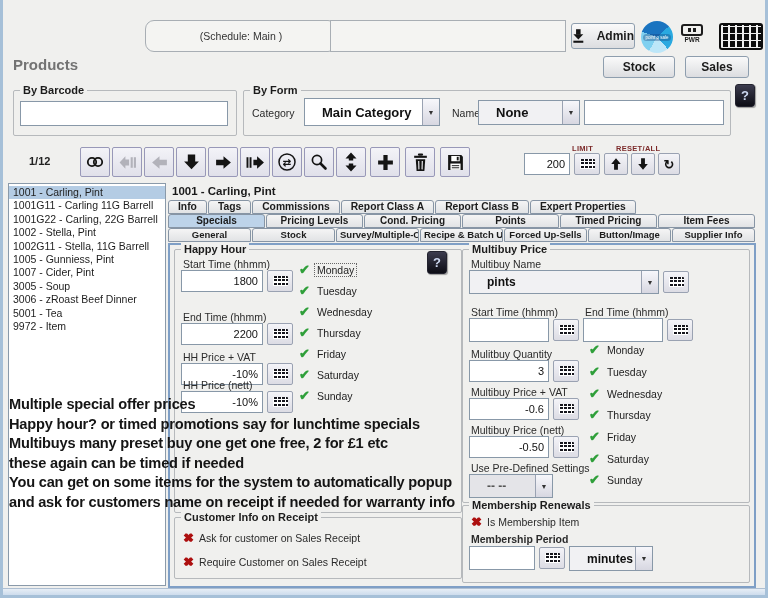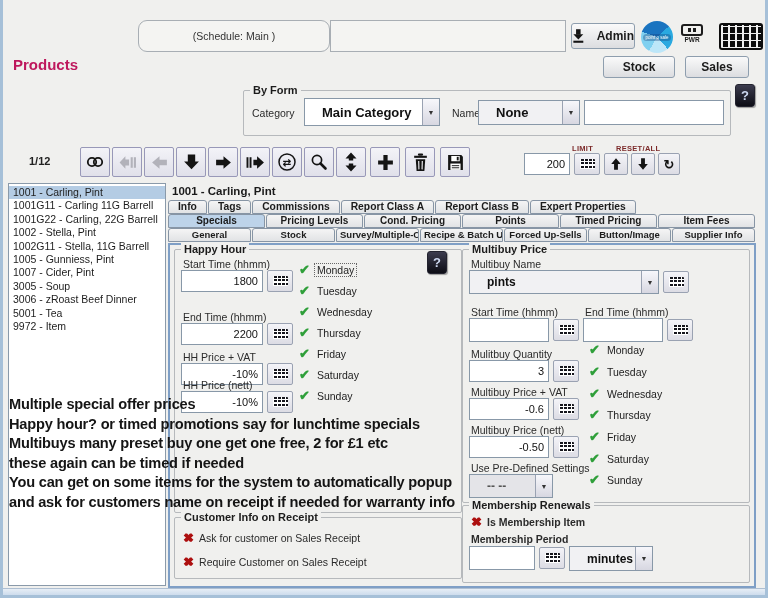--- a/index.html
+++ b/index.html
@@ -60,34 +60,34 @@
   .tab.selected{background:#bdd3e9;}
   
   .pane{position:absolute;left:165px;top:60px;width:588px;height:345px;border:2px solid #7f9fc6;background:#f0f0ee;}
   .day{position:absolute;display:flex;align-items:center;gap:5px;height:15px;}
   .chk{color:#2f9f3a;font-size:13px;font-weight:bold;line-height:13px;}
   .dlbl{font-size:10.5px;color:#222;padding:0 2px;}
   .dlbl.focus{outline:1px dotted #666;}
   .cross{color:#ad1010;font-size:12px;font-weight:bold;text-shadow:1px 0 0 #ad1010;line-height:12px;}
   .crow{position:absolute;display:flex;align-items:center;gap:6px;height:15px;}
   .crow .clbl{font-size:10.5px;color:#2b2b2b;}
-  .crow .clbl.b{font-weight:bold;}
+  .crow .clbl.b{font-weight:normal;}
   
   .annotation{position:absolute;left:6px;top:395px;z-index:50;pointer-events:none;}
   .annotation div{font-size:14.6px;font-weight:bold;color:#151515;line-height:19.6px;letter-spacing:-0.2px;white-space:nowrap;}
   .footer-strip{position:absolute;left:0;bottom:0;width:100%;height:7px;background:linear-gradient(#e7eef6,#cddced);border-top:1px solid #aebfd2;}
 </style>
 </head>
 <body>
 
 <div class="window">
 
 
   <div class="abs" style="left:0;top:20px;width:768px;height:34px;">
-    <div class="hcell" style="left:135px;width:192px;border-radius:9px;">
+    <div class="hcell" style="left:142px;width:192px;border-radius:9px;">
       <div class="schedule">(Schedule: Main )</div>
     </div>
     <div class="hcell" style="left:327px;width:236px;"></div>
     <div class="btn abs" style="left:568px;top:3px;width:64px;height:26px;font-size:12px;gap:12px;">
       <svg viewBox="0 0 14 16" width="14" height="16">
           <rect x="4.5" y="0.5" width="5" height="6" fill="#141414"></rect>
           <path d="M1.5 6 H12.5 L7 12 Z" fill="#141414"></path>
           <rect x="1.5" y="13.2" width="11" height="2.3" fill="#141414"></rect>
         </svg>
       <span>Admin</span>
@@ -99,26 +99,30 @@
       <div class="pwr-box">
           <i></i>
           <i></i>
         </div>
       <div class="pwr-lbl">PWR</div>
     </div>
     <div class="bigkbd abs" style="left:716px;top:3px;"></div>
   </div>
 
   <div class="abs" style="left:0;top:54px;width:768px;height:26px;">
-    <div class="abs" style="left:10px;top:2px;font-size:15px;font-weight:bold;color:#be185d;">Products</div>
+    <div class="abs" style="left:10px;top:2px;font-size:15px;font-weight:bold;color:#737373;">Products</div>
     <div class="btn abs" style="left:600px;top:2px;width:72px;height:22px;font-size:12px;">Stock</div>
     <div class="btn abs" style="left:682px;top:2px;width:64px;height:22px;font-size:12px;">Sales</div>
   </div>
 
   <div class="abs" style="left:0;top:82px;width:768px;height:60px;">
+    <div class="fieldset" style="left:10px;top:8px;width:224px;height:46px;">
+      <span class="legend">By Barcode</span>
+      <div class="inp" style="left:6px;top:10px;width:208px;height:25px;"></div>
+    </div>
     <div class="fieldset" style="left:240px;top:8px;width:488px;height:46px;">
       <span class="legend">By Form</span>
       <span class="lbl" style="left:8px;top:16px;">Category</span>
       <div class="combo" style="left:60px;top:7px;width:136px;height:28px;background:#fff;">
         <span class="cval" style="font-size:13px;">Main Category</span>
         <span class="cbtn">▼</span>
       </div>
       <span class="lbl" style="left:208px;top:16px;">Name</span>
       <div class="combo" style="left:234px;top:9px;width:102px;height:25px;">
         <span class="cval" style="font-size:13px;">None</span>

